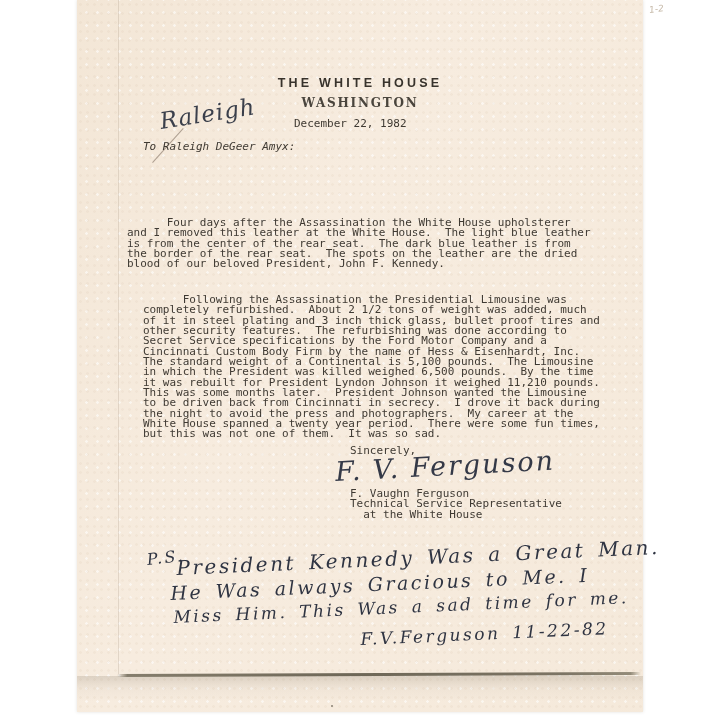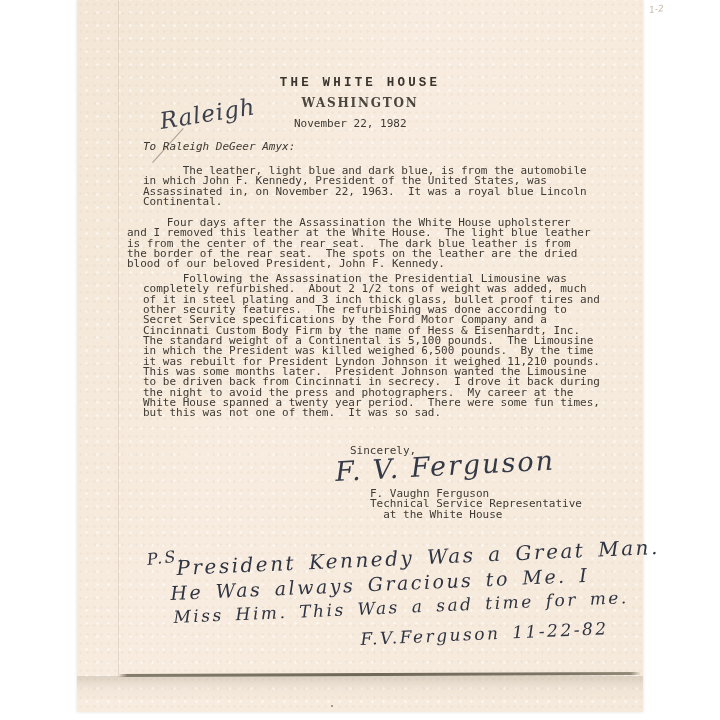--- a/index.html
+++ b/index.html
@@ -57,21 +57,21 @@
     font-size: 9px;
     color: #c6b9a8;
     font-style: italic;
     transform: rotate(-8deg);
   }
   
   .lh-title {
     position: absolute;
     left: 360px; top: 76px;
     transform: translateX(-50%);
-    font-family: Liberation Mono, monospace;
+    font-family: Liberation Sans, sans-serif;
     font-weight: bold;
     font-size: 12.5px;
     letter-spacing: 3.2px;
     color: #38332c;
     white-space: nowrap;
   }
   .lh-sub {
     position: absolute;
     left: 360px; top: 96px;
     transform: translateX(-50%);
@@ -89,23 +89,23 @@
     font-size: 11px;
     line-height: 10.35px;
     color: #3f3a33;
     white-space: pre;
     letter-spacing: 0;
   }
   .date       { left: 294px; top: 119px; }
   .salutation { left: 143px; top: 142px; font-style: italic; }
   .p1 { left: 143px; top: 166px; }
   .p2 { left: 127px; top: 218px; }
-  .p3 { left: 143px; top: 274px; }
+  .p3 { left: 143px; top: 295px; }
   .closing    { left: 350px; top: 446px; }
-  .sig-block  { left: 350px; top: 489px; margin-left: 20px; }
+  .sig-block  { left: 350px; top: 489px; }
   
   .hand {
     position: absolute;
     font-family: "DejaVu Serif", cursive;
     font-style: italic;
     color: #31364233;
     white-space: nowrap;
   }
   .raleigh {
     left: 162px; top: 108px;
@@ -155,28 +155,24 @@
   <div class="speck"></div>
 
   <div class="corner-mark">1-2</div>
 
   <div class="lh-title">THE WHITE HOUSE</div>
   <div class="lh-sub">WASHINGTON</div>
 
   <div class="hand raleigh">Raleigh</div>
   <div class="pencil-slash"></div>
 
-  <div class="typed date">November 22, 1982</div>
+  <div class="typed date">December 22, 1982</div>
 
   <div class="typed salutation">To Raleigh DeGeer Amyx:</div>
 
-  <div class="typed p1">      The leather, light blue and dark blue, is from the automobile
-in which John F. Kennedy, President of the United States, was
-Assassinated in, on November 22, 1963.  It was a royal blue Lincoln
-Continental.</div>
   <div class="typed p2">      Four days after the Assassination the White House upholsterer
 and I removed this leather at the White House.  The light blue leather
 is from the center of the rear seat.  The dark blue leather is from
 the border of the rear seat.  The spots on the leather are the dried
 blood of our beloved President, John F. Kennedy.</div>
   <div class="typed p3">      Following the Assassination the Presidential Limousine was
 completely refurbished.  About 2 1/2 tons of weight was added, much
 of it in steel plating and 3 inch thick glass, bullet proof tires and
 other security features.  The refurbishing was done according to
 Secret Service specifications by the Ford Motor Company and a

